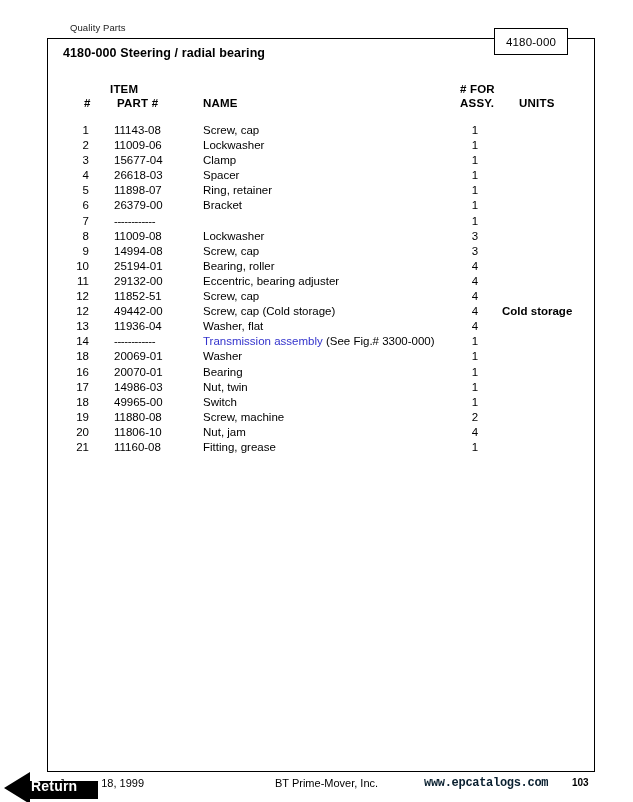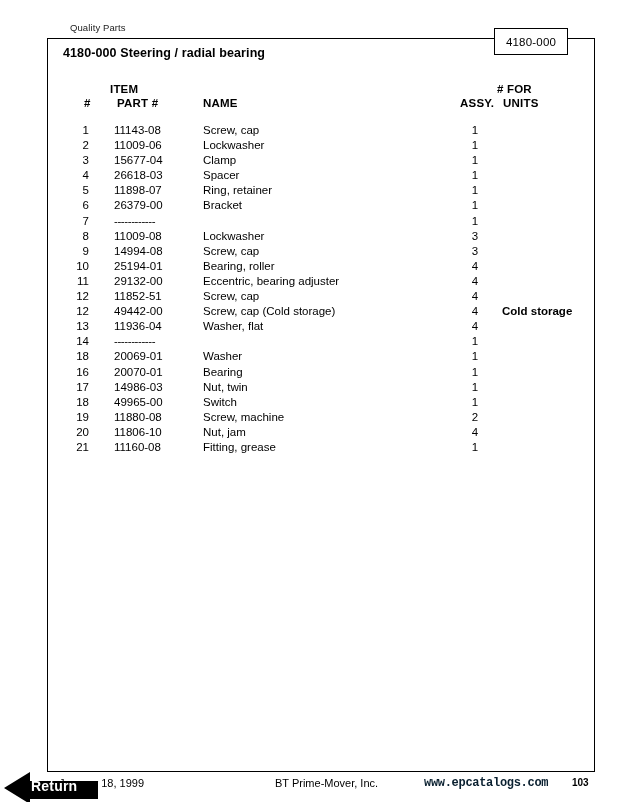--- a/index.html
+++ b/index.html
@@ -74,23 +74,23 @@
     position: absolute;
     font-size: 11.5px;
     font-weight: bold;
     letter-spacing: 0.2px;
     white-space: nowrap;
   }
   #head-item   { left: 74px;  top: 83px; margin-left: 36px; }
   #head-hash   { left: 84px;  top: 97px; }
   #head-part   { left: 117px; top: 97px; }
   #head-name   { left: 203px; top: 97px; }
-  #head-for    { left: 460px; top: 83px; margin-left: 37px; }
+  #head-for    { left: 460px; top: 83px; }
   #head-assy   { left: 460px; top: 97px; }
-  #head-units  { left: 503px; top: 97px; }
+  #head-units  { left: 519px; top: 97px; }
 
   
   #parts-rows {
     position: absolute;
     left: 0;
     top: 124px;
     width: 100%;
   }
   .part-row {
     position: relative;
@@ -295,20 +295,21 @@
     </div>
     <div class="part-row">
       <div class="cell c-item">13</div>
       <div class="cell c-part">11936-04</div>
       <div class="cell c-name">Washer, flat</div>
       <div class="cell c-qty">4</div>
     </div>
     <div class="part-row">
       <div class="cell c-item">14</div>
       <div class="cell c-part dashes">------------</div>
+      <div class="cell c-name"><span class="ref-link">Transmission assembly</span><span> (See Fig.# 3300-000)</span></div>
       <div class="cell c-qty">1</div>
     </div>
     <div class="part-row">
       <div class="cell c-item">18</div>
       <div class="cell c-part">20069-01</div>
       <div class="cell c-name">Washer</div>
       <div class="cell c-qty">1</div>
     </div>
     <div class="part-row">
       <div class="cell c-item">16</div>

